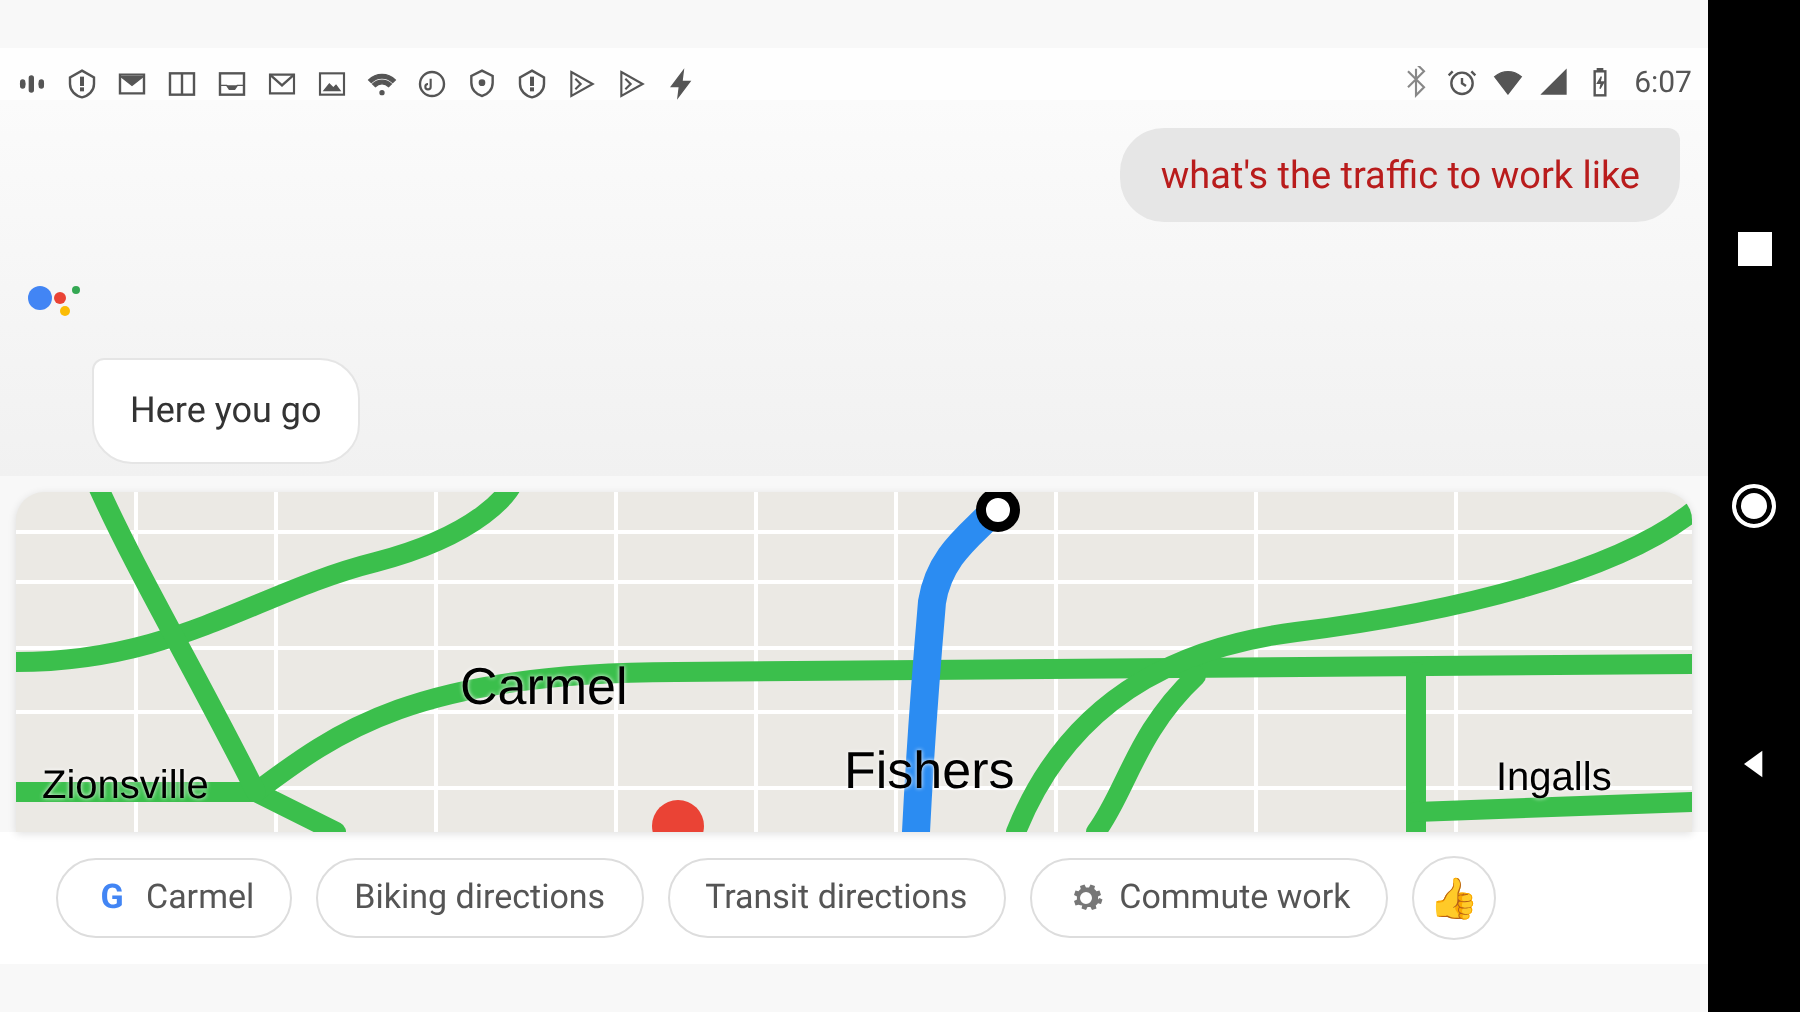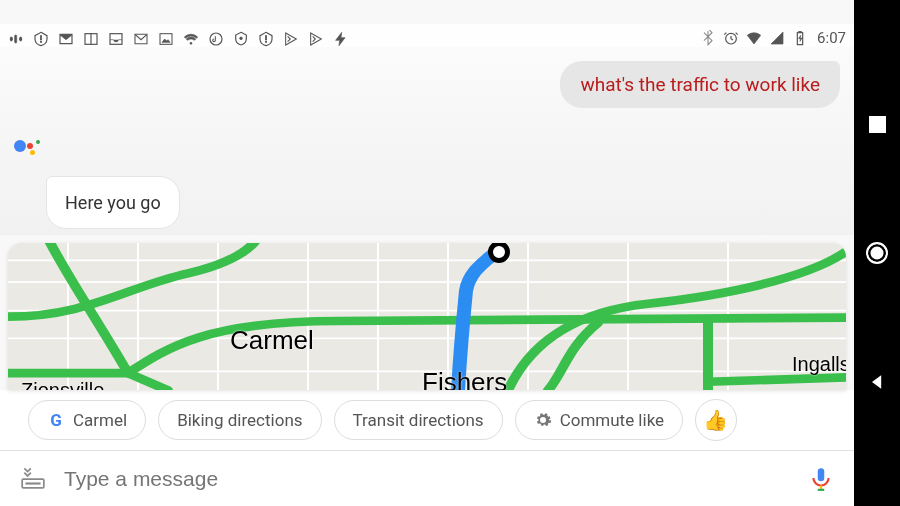--- a/index.html
+++ b/index.html
@@ -310,21 +310,21 @@
       <svg width="32" height="32" viewBox="0 0 32 32">
           <path d="M3 4h26c0 9-2 20-13 25C5 24 3 13 3 4z" fill="#d23c2a" stroke="#fff" stroke-width="1"></path>
           <path d="M4 5h24v7H4z" fill="#2457c5"></path>
           <text x="16" y="24" text-anchor="middle" font-size="11" font-weight="700" fill="#fff">69</text>
         </svg>
     </div>
 
     <div class="map-label big" style="left:222px; top:82px;">Carmel</div>
     <div class="map-label big" style="left:414px; top:124px;">Fishers</div>
     <div class="map-label" style="left:0px; top:136px;padding-left:13px;">Zionsville</div>
-    <div class="map-label" style="left:740px; top:110px;margin-left:44px;">Ingalls</div>
+    <div class="map-label" style="left:740px; top:132px;">Ingalls</div>
   </div>
 
   <div class="chips-row">
     <div class="chip">
       <span class="ic g-logo">
           <span>G</span>
         </span>
       <span>Carmel</span>
     </div>
     <div class="chip">
@@ -332,45 +332,27 @@
     </div>
     <div class="chip">
       <span>Transit directions</span>
     </div>
     <div class="chip">
       <span class="ic">
           <svg viewBox="0 0 24 24" width="18" height="18">
             <path fill="#777" d="M12 8a4 4 0 100 8 4 4 0 000-8zm9 4l2 1-1 3-2-.5a8 8 0 01-1.5 1.5l.5 2-3 1-1-2a8 8 0 01-2 0l-1 2-3-1 .5-2A8 8 0 017 16.5L5 17l-1-3 2-1a8 8 0 010-2l-2-1 1-3 2 .5A8 8 0 018.5 6L8 4l3-1 1 2a8 8 0 012 0l1-2 3 1-.5 2A8 8 0 0119 7.5l2-.5 1 3-2 1a8 8 0 010 2z"></path>
           </svg>
         </span>
-      <span>Commute like</span>
+      <span>Commute work</span>
     </div>
     <div class="chip thumb-chip">
       <span>👍</span>
     </div>
   </div>
 
-  <div class="input-bar">
-    <span class="kb-icon">
-      <svg viewBox="0 0 24 24">
-          <path d="M4 4l3 3 3-3M4 8l3 3 3-3" stroke="#8a8a8a" fill="none" stroke-width="1.6"></path>
-          <rect x="2" y="14" width="20" height="8" rx="1" fill="none" stroke="#8a8a8a" stroke-width="1.6"></rect>
-          <rect x="5" y="17" width="14" height="2" fill="#8a8a8a"></rect>
-        </svg>
-    </span>
-    <input class="input-field" type="text" placeholder="Type a message" style="">
-    <span class="mic-icon">
-      <svg viewBox="0 0 24 24" width="26" height="26">
-        <rect x="9" y="2" width="6" height="12" rx="3" fill="#4285f4"></rect>
-        <path d="M5 11a7 7 0 0014 0" stroke="#ea4335" stroke-width="2" fill="none"></path>
-        <line x1="12" y1="18" x2="12" y2="22" stroke="#fbbc05" stroke-width="2"></line>
-        <line x1="9" y1="22" x2="15" y2="22" stroke="#34a853" stroke-width="2"></line>
-      </svg>
-    </span>
-  </div>
 
 </div>
 
 <div class="navbar">
   <div class="nav-btn">
       <div class="nav-square"></div>
     </div>
   <div class="nav-btn">
       <div class="nav-circle"></div>
     </div>

